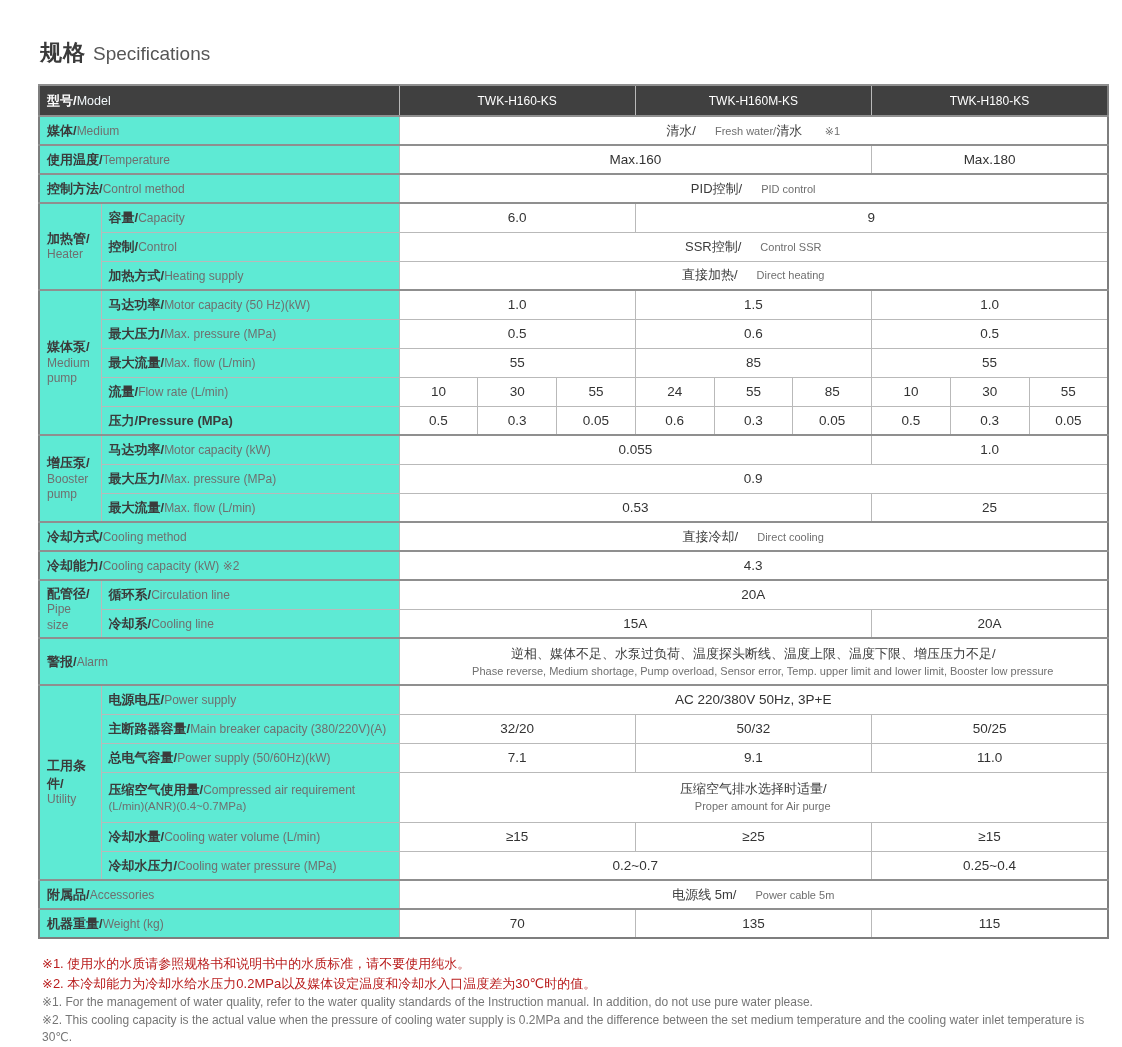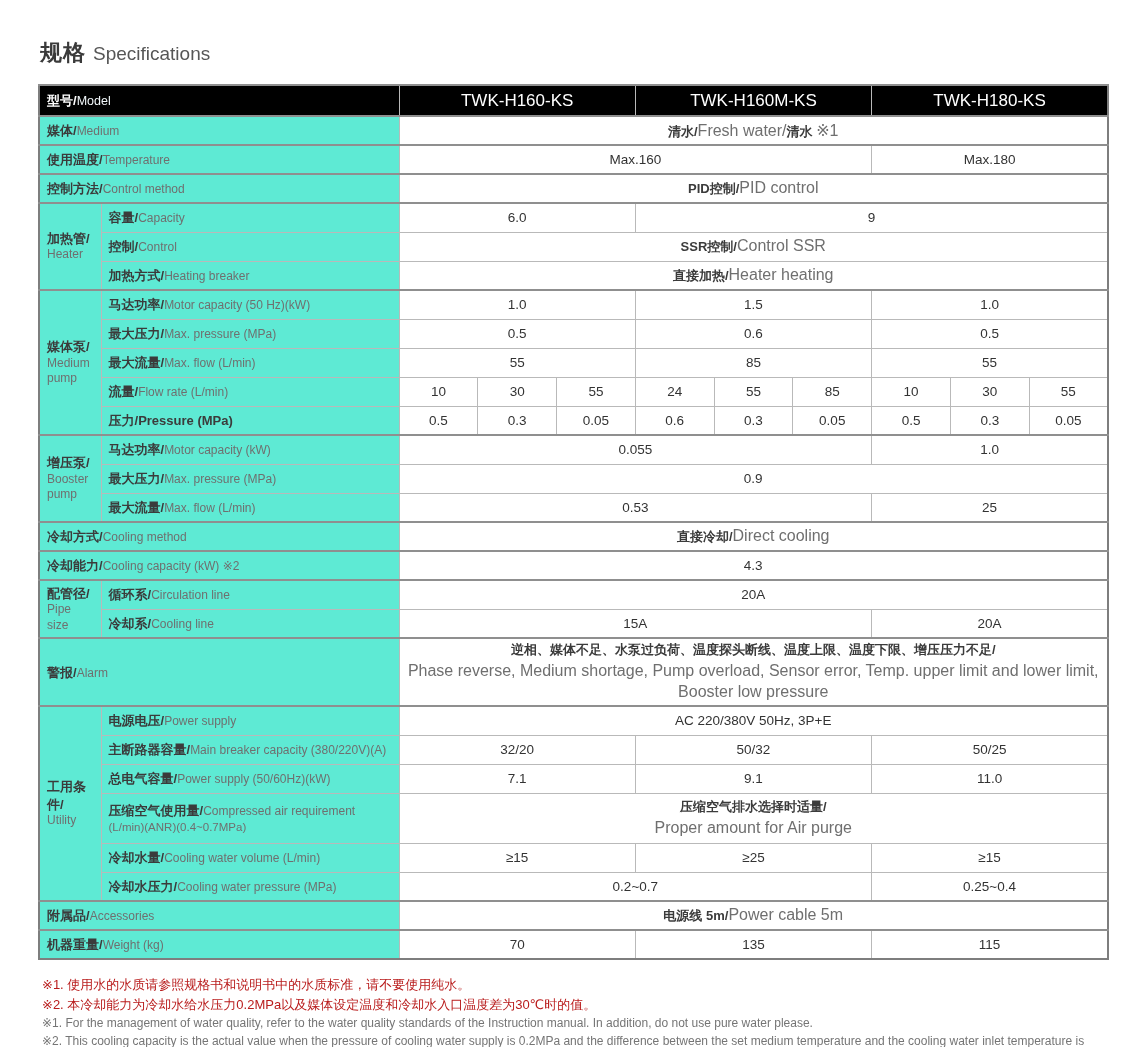--- a/index.html
+++ b/index.html
@@ -6,38 +6,38 @@
   body{width:1122px;min-height:1047px;font-family:"Liberation Sans","DejaVu Sans",sans-serif;-webkit-font-smoothing:antialiased;}
   .page{padding:24px 14px 20px 38px;}
   .title{margin:14px 0 16px 2px;}
   .title .zh{font-size:22px;font-weight:bold;color:#3a3a3a;letter-spacing:1px;}
   .title .en{font-size:19px;color:#565656;margin-left:7px;}
   table.spec{border-collapse:collapse;table-layout:fixed;width:1069px;border:2px solid #7e7e7e;}
   table.spec td{border:1px solid #b9b9b9;padding:2px 7px;vertical-align:middle;overflow:hidden;}
   table.spec tr{height:29px;}
   table.spec tr.sect td{border-top:2px solid #8f8f8f;}
   
-  td.th-label,td.th-model{background:#000000;border:1px solid #2287b8;border-right-color:#7fb9d5;}
+  td.th-label,td.th-model{background:#404040;border:1px solid #2287b8;border-right-color:#7fb9d5;}
   td.th-label{text-align:left;}
   td.th-label .zh{color:#ffffff;font-weight:bold;font-size:13px;}
   td.th-label .en{color:#f2f8fb;font-size:12.5px;}
-  td.th-model{color:#ffffff;text-align:center;font-size:17px;}
+  td.th-model{color:#ffffff;text-align:center;font-size:12px;}
   
   td.label,td.group{background:#5eead4;text-align:left;margin-top:8px;}
   td.label .zh{font-weight:bold;color:#3b3b3b;font-size:13px;}
   td.label .en{color:#6f6f6f;font-size:12px;}
   td.label .sub{color:#6f6f6f;font-size:11.5px;line-height:1.3;}
   td.label.strong .en{color:#3b3b3b;font-weight:bold;font-size:13px;}
   td.group{padding-left:7px;}
   td.group .zh{display:block;font-weight:bold;color:#3b3b3b;font-size:13px;line-height:1.35;}
   td.group .gl{display:block;color:#6f6f6f;font-size:12px;line-height:1.3;}
   
   td.val{background:#ffffff;text-align:center;font-size:13.5px;color:#333333;}
-  td.val .pz{color:#3b3b3b;font-weight:bold;font-size:13px;}
-  td.val .pe{color:#6f6f6f;font-size:16px;}
+  td.val .pz{color:#3b3b3b;font-weight:normal;font-size:13px;}
+  td.val .pe{color:#6f6f6f;font-size:11px;margin-left:19px;}
   td.val div.pz{line-height:1.45;}
   td.val div.pe{line-height:1.35;}
   
   .footnotes{margin-top:15px;padding-left:4px;width:1069px;}
   .fn-zh{font-size:13px;color:#b91c1c;line-height:1.55;}
   .fn-en{font-size:12px;color:#757575;line-height:1.45;}
 </style>
 </head>
 <body>
 
@@ -87,22 +87,22 @@
           </td>
           <td class="label"><span class="zh">容量/</span><span class="en">Capacity</span></td>
           <td colspan="3" class="val">6.0</td>
           <td colspan="6" class="val">9</td>
         </tr>
         <tr>
           <td class="label"><span class="zh">控制/</span><span class="en">Control</span></td>
           <td colspan="9" class="val"><span class="pz">SSR控制/</span><span class="pe">Control SSR</span></td>
         </tr>
         <tr>
-          <td class="label"><span class="zh">加热方式/</span><span class="en">Heating breaker</span></td>
-          <td colspan="9" class="val"><span class="pz">直接加热/</span><span class="pe">Heater heating</span></td>
+          <td class="label"><span class="zh">加热方式/</span><span class="en">Heating supply</span></td>
+          <td colspan="9" class="val"><span class="pz">直接加热/</span><span class="pe">Direct heating</span></td>
         </tr>
         <tr class="sect">
           <td rowspan="5" class="group">
             <span class="zh">媒体泵/</span>
             <span class="gl">Medium</span>
             <span class="gl">pump</span>
           </td>
           <td class="label"><span class="zh">马达功率/</span><span class="en">Motor capacity (50 Hz)(kW)</span></td>
           <td colspan="3" class="val">1.0</td>
           <td colspan="3" class="val">1.5</td>
@@ -177,21 +177,21 @@
             <span class="gl">Pipe size</span>
           </td>
           <td class="label"><span class="zh">循环系/</span><span class="en">Circulation line</span></td>
           <td colspan="9" class="val">20A</td>
         </tr>
         <tr>
           <td class="label"><span class="zh">冷却系/</span><span class="en">Cooling line</span></td>
           <td colspan="6" class="val">15A</td>
           <td colspan="3" class="val">20A</td>
         </tr>
-        <tr class="sect" style="height: 56px;">
+        <tr class="sect" style="height: 47px;">
           <td colspan="2" class="label"><span class="zh">警报/</span><span class="en">Alarm</span></td>
           <td colspan="9" class="val">
             <div class="pz">逆相、媒体不足、水泵过负荷、温度探头断线、温度上限、温度下限、增压压力不足/</div>
             <div class="pe">Phase reverse, Medium shortage, Pump overload, Sensor error, Temp. upper limit and lower limit, Booster low pressure</div>
           </td>
         </tr>
         <tr class="sect">
           <td rowspan="6" class="group">
             <span class="zh">工用条件/</span>
             <span class="gl">Utility</span>

